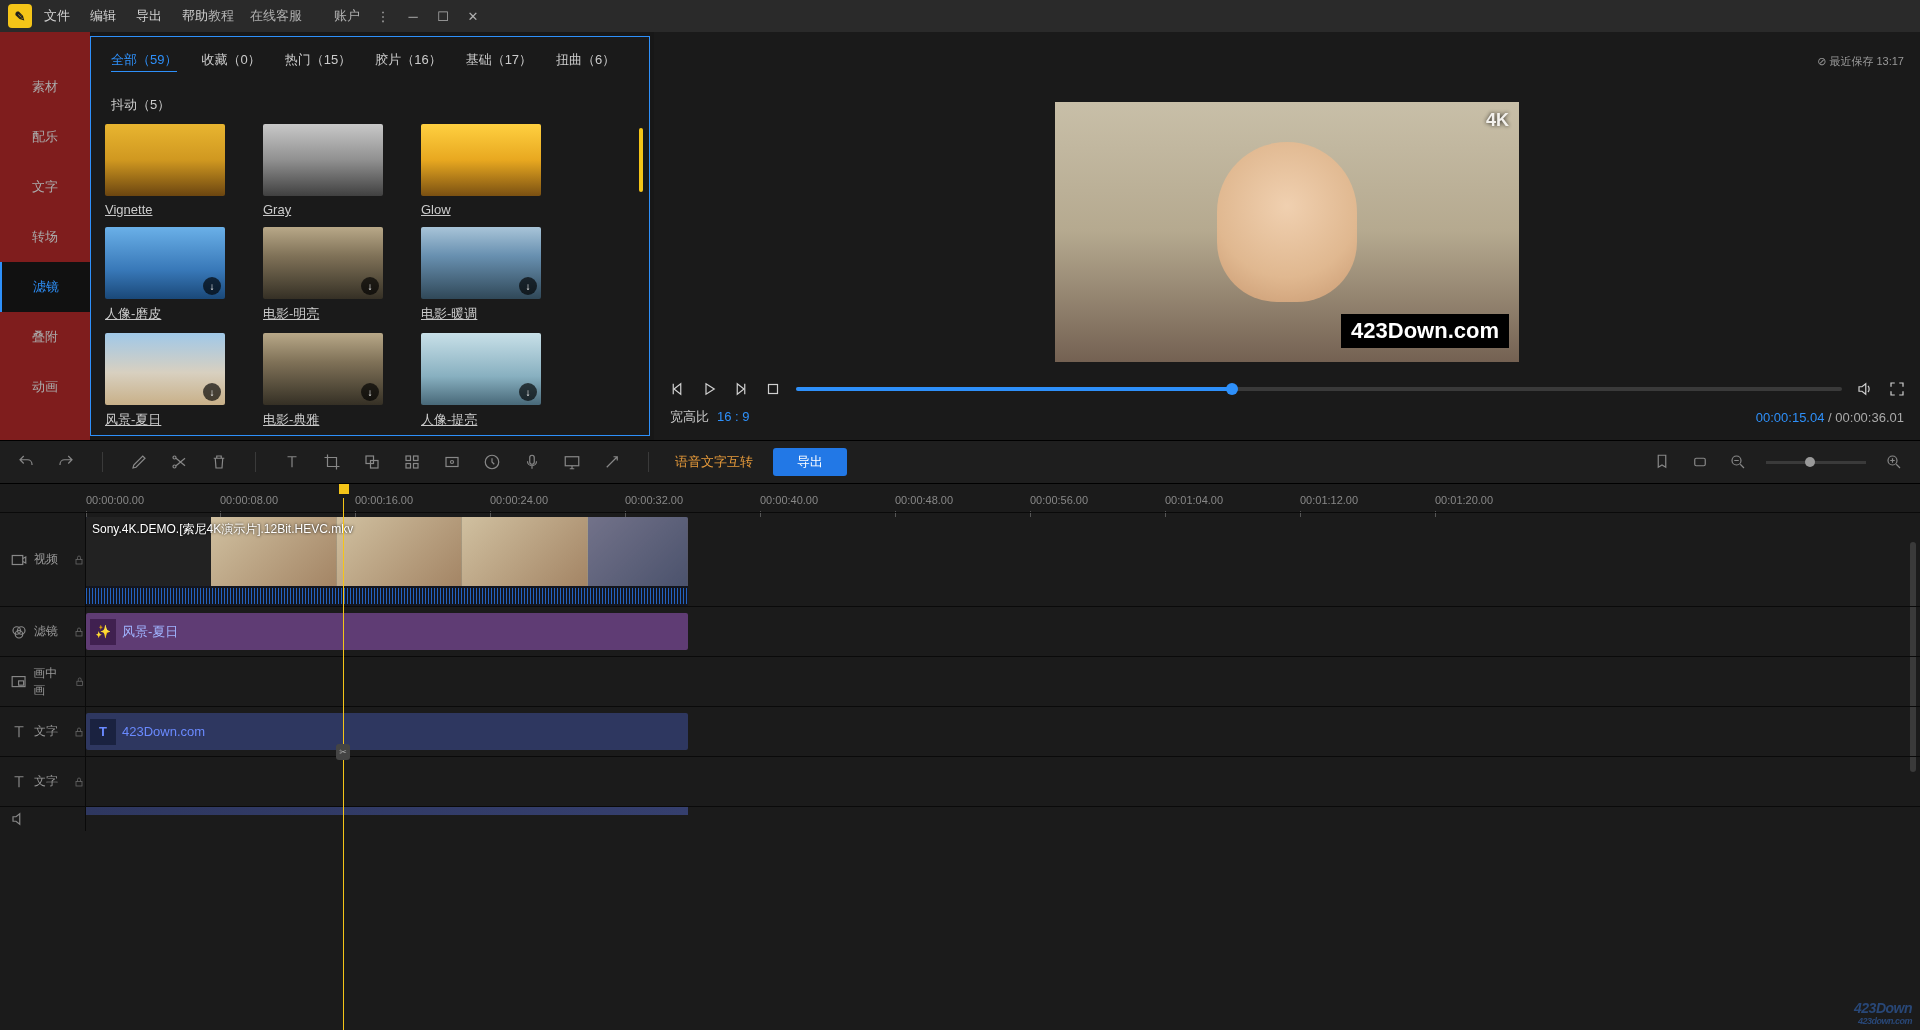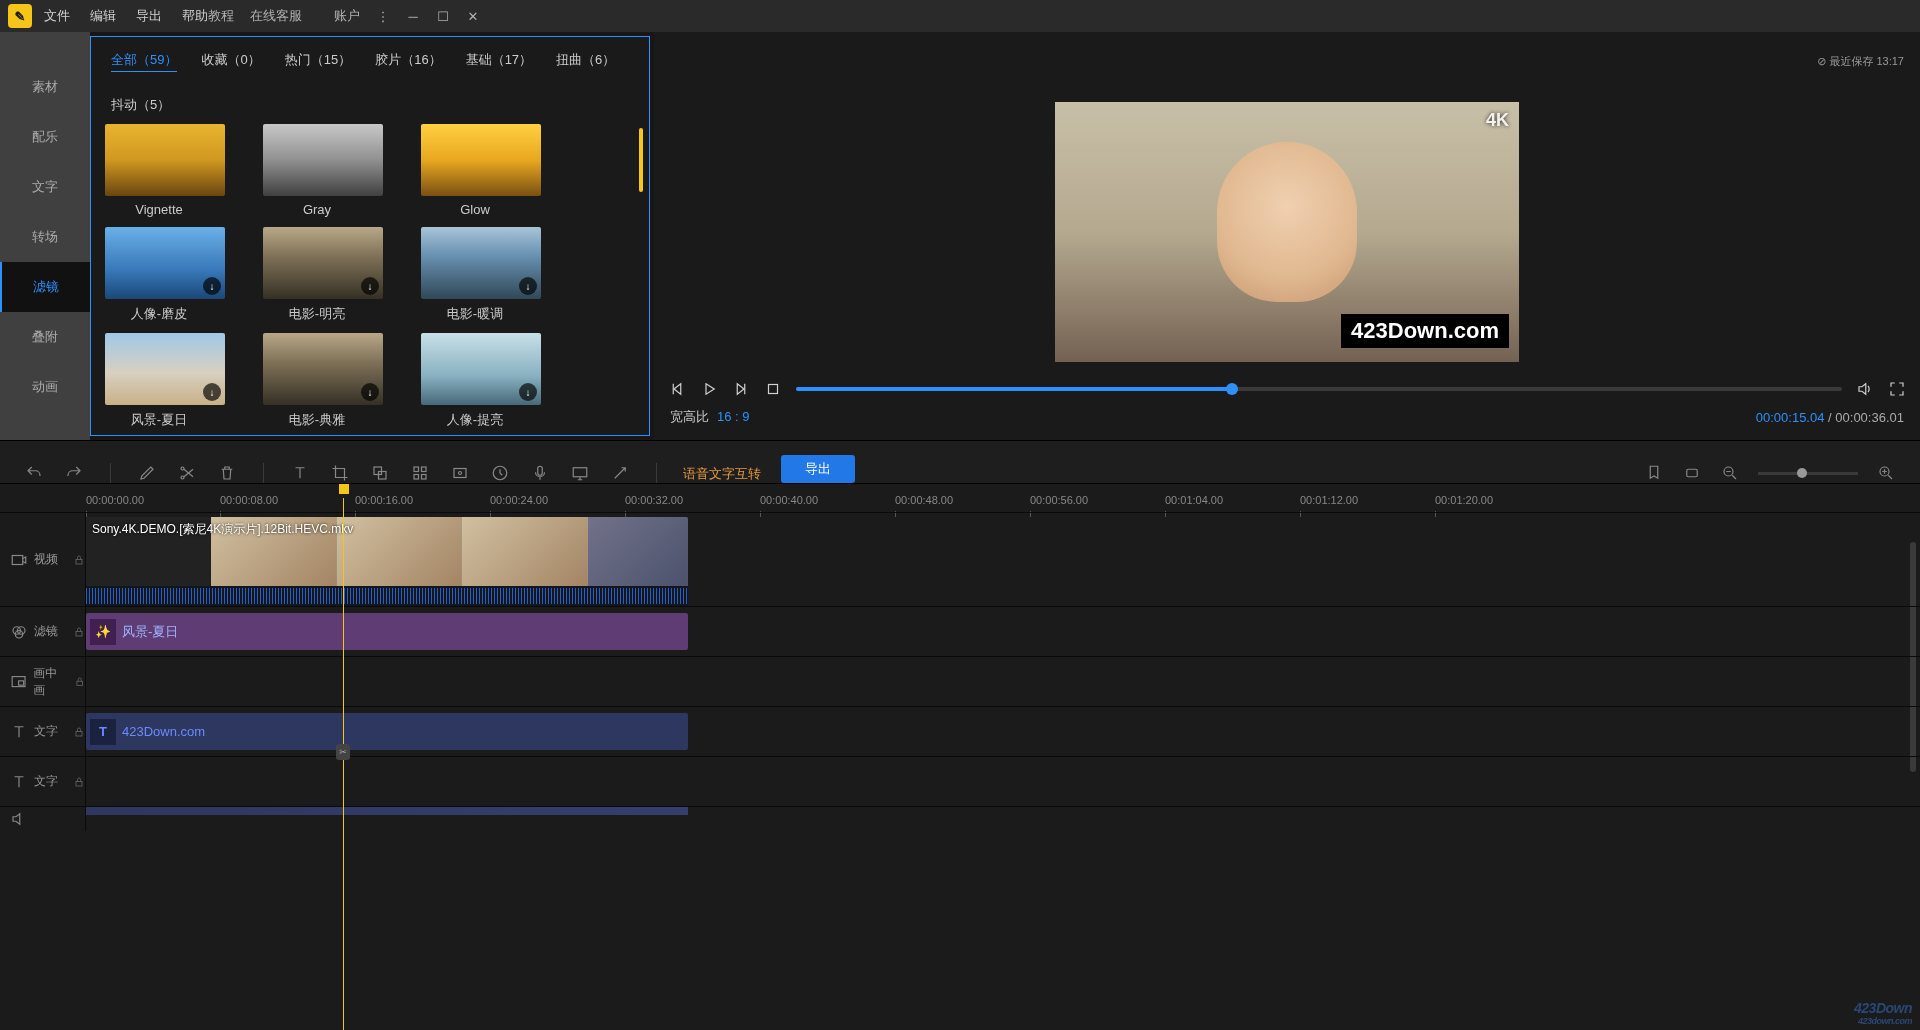--- a/index.html
+++ b/index.html
@@ -9,31 +9,31 @@
 .titlebar { height:32px; background:#2a2a2a; display:flex; align-items:center; padding:0 8px; }
 .logo { width:24px; height:24px; background:#f5c518; border-radius:4px; display:flex; align-items:center; justify-content:center; color:#1e1e1e; font-weight:bold; margin-right:12px; }
 .menu-items { display:flex; gap:20px;justify-content:center; }
 .menu-items span { cursor:pointer; color:#d0d0d0; }
 .title-center { flex:1; text-align:center; color:#d0d0d0; }
 .title-right { display:flex; align-items:center; gap:16px; color:#b0b0b0; }
 .win-btn { width:14px; height:14px; cursor:pointer; display:inline-flex; align-items:center; justify-content:center; }
 
 
 .upper { height:408px; display:flex; background:#171717; }
-.left-nav { width:90px; background:#404040; display:flex; flex-direction:column; padding-top:30px; }
+.left-nav { width:90px; background:#7f1d1d; display:flex; flex-direction:column; padding-top:30px; }
 .left-nav .nav-item { height:50px; display:flex; align-items:center; justify-content:center; color:#aaa; cursor:pointer; }
 .left-nav .nav-item.active { color:#2e90fa; border-left:2px solid #2e90fa; background:#111; }
 
 .asset-panel { width:560px; border:1px solid #2e90fa; margin:4px 4px 4px 0; background:#1a1a1a; display:flex; flex-direction:column; }
 .filter-tabs { display:flex; gap:24px; padding:14px 20px 10px; font-size:13px; flex-wrap:wrap; }
 .filter-tabs span { cursor:pointer; color:#ccc; }
 .filter-tabs span.active { color:#2e90fa; border-bottom:1px solid #2e90fa; padding-bottom:2px; }
 .filter-grid { flex:1; overflow:hidden; padding:0 14px; position:relative; }
 .grid-row { display:flex; gap:50px; margin-bottom:10px; }
-.filter-item { width:108px; text-align:center; cursor:pointer; }
+.filter-item { width:108px; cursor:pointer;text-decoration:underline; }
 .thumb { width:120px; height:72px; background:#333; border-radius:2px; position:relative; overflow:hidden; }
 .thumb-label { margin-top:6px; color:#ccc; font-size:13px; }
 .dl-badge { position:absolute; right:4px; bottom:4px; width:18px; height:18px; background:#000a; border-radius:50%; display:flex; align-items:center; justify-content:center; color:#fff; font-size:10px; }
 .asset-scroll { position:absolute; right:6px; top:4px; width:4px; height:64px; background:#f5c518; border-radius:2px; }
 
 .preview-pane { flex:1; background:#1a1a1a; display:flex; flex-direction:column; padding:10px 14px; position:relative; }
 .savetime { position:absolute; top:22px; right:16px; font-size:11px; color:#999; }
 .preview-video { flex:1; display:flex; align-items:center; justify-content:center; }
 .video-box { width:464px; height:260px; background:linear-gradient(180deg,#c8bfa8 0%,#b5a98f 50%,#746152 100%); position:relative; display:flex; align-items:center; justify-content:center;margin-top:47px; }
 .video-box .head { width:140px; height:160px; background:radial-gradient(circle at 50% 40%,#f0d0b0 0%,#e0b890 60%,#c89870 100%); border-radius:70px 70px 60px 60px; margin-top:-20px; }
@@ -44,21 +44,21 @@
 .progress { flex:1; height:4px; background:#3a3a3a; border-radius:2px; position:relative; }
 .progress-fill { position:absolute; left:0; top:0; height:100%; background:#2e90fa; border-radius:2px; width:41.7%; }
 .progress-knob { position:absolute; left:41.7%; top:50%; width:12px; height:12px; background:#2e90fa; border-radius:50%; transform:translate(-50%,-50%); }
 .preview-info { display:flex; justify-content:space-between; align-items:center; padding:4px 2px; font-size:13px; }
 .preview-info .ratio-label{ color:#ccc; }
 .preview-info .ratio { color:#2e90fa; margin-left:8px; }
 .tc-cur { color:#2e90fa; }
 .tc-tot { color:#aaa; }
 
 
-.toolbar { height:44px; background:#1e1e1e; border-top:1px solid #000; border-bottom:1px solid #000; display:flex; align-items:flex-end; padding:0 24px; gap:20px; }
+.toolbar { height:44px; background:#1e1e1e; border-top:1px solid #000; border-bottom:1px solid #000; display:flex; align-items:center; padding:0 16px; gap:20px; }
 .toolbar .sep { width:1px; height:20px; background:#3a3a3a; margin:0 6px; }
 .tb-ico { width:20px; height:20px; color:#888; cursor:pointer; display:flex; align-items:center; justify-content:center; }
 .tb-ico svg{ width:18px; height:18px; }
 .voice-txt { color:#e69a3a; cursor:pointer; }
 .export-btn { background:#2278e6; color:#fff; padding:5px 24px; border-radius:3px; cursor:pointer; }
 .tb-right { margin-left:auto; display:flex; align-items:center; gap:18px; }
 .zoom-slider { width:100px; height:3px; background:#3a3a3a; position:relative; }
 .zoom-knob { position:absolute; left:44%; top:50%; width:10px; height:10px; background:#999; border-radius:50%; transform:translate(-50%,-50%); }
 
 

